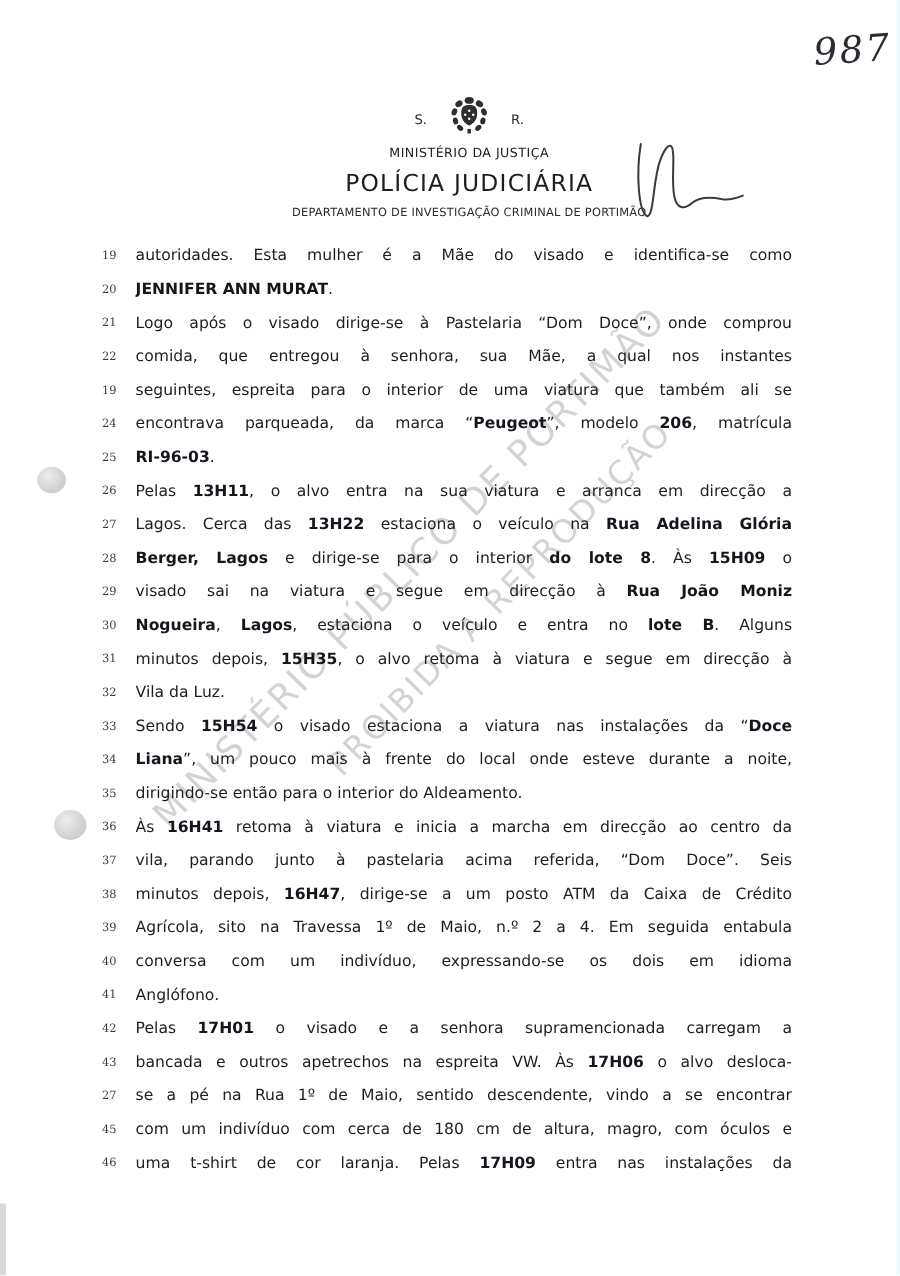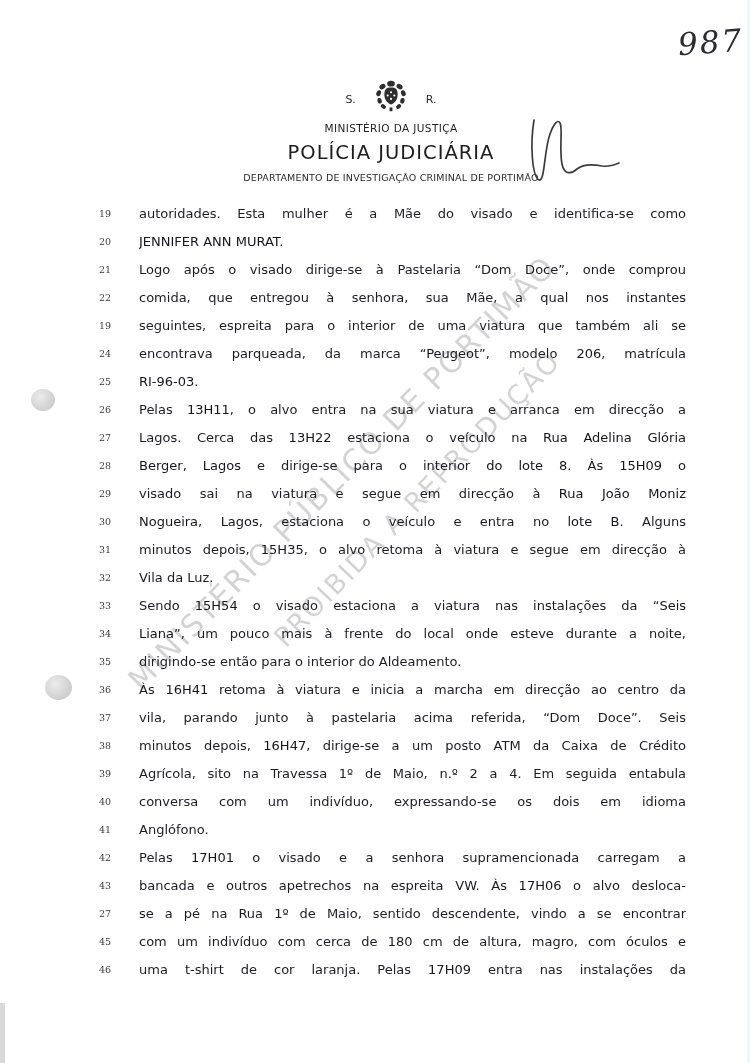--- a/index.html
+++ b/index.html
@@ -45,35 +45,35 @@
     font-size:30px;letter-spacing:2px;
     color:rgba(125,125,125,0.34);
     transform-origin:left bottom;
     transform:rotate(-45.5deg);
     pointer-events:none;
   }
   .wm1{left:146px;top:662px;}
   .wm2{left:290px;top:622px;font-size:27px;transform:rotate(-46deg);}
 
   
-  .body-lines{position:absolute;left:92px;top:200px;width:600px;}
+  .body-lines{position:absolute;left:78px;top:200px;width:600px;}
   .row{display:flex;height:28px;line-height:28px;}
   .num{
     width:16px;padding-left:7px;flex:none;
     font-family:"DejaVu Serif","Liberation Serif",serif;
     font-size:9.5px;color:#3b3b3b;
   }
   .txt{
-    flex:none;margin-left:24px;width:547px;
+    flex:none;margin-left:12px;width:547px;
     font-size:13px;color:#1c1c24;
     text-align:justify;text-align-last:justify;
     white-space:normal;overflow:hidden;
   }
   .txt.last{text-align-last:left;}
-  .txt b{font-weight:normal;color:#15151d;}
+  .txt b{font-weight:bold;color:#15151d;}
 </style>
 </head>
 <body>
 
 <div class="page">
 
   <div class="punch punch1"></div>
   <div class="punch punch2"></div>
   <div class="edge-strip-left"></div>
   <div class="edge-strip-right"></div>
@@ -172,21 +172,21 @@
       <div class="row">
       <span class="num">31</span>
       <span class="txt"><span>minutos depois, </span><b>15H35</b><span>, o alvo retoma à viatura e segue em direcção à</span></span>
     </div>
       <div class="row">
       <span class="num">32</span>
       <span class="txt last"><span>Vila da Luz.</span></span>
     </div>
       <div class="row">
       <span class="num">33</span>
-      <span class="txt"><span>Sendo </span><b>15H54</b><span> o visado estaciona a viatura nas instalações da “</span><b>Seis</b></span>
+      <span class="txt"><span>Sendo </span><b>15H54</b><span> o visado estaciona a viatura nas instalações da “</span><b>Doce</b></span>
     </div>
       <div class="row">
       <span class="num">34</span>
       <span class="txt"><b>Liana</b><span>”, um pouco mais à frente do local onde esteve durante a noite,</span></span>
     </div>
       <div class="row">
       <span class="num">35</span>
       <span class="txt last"><span>dirigindo-se então para o interior do Aldeamento.</span></span>
     </div>
       <div class="row">

